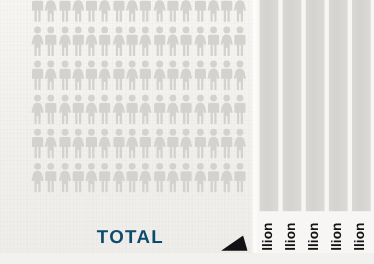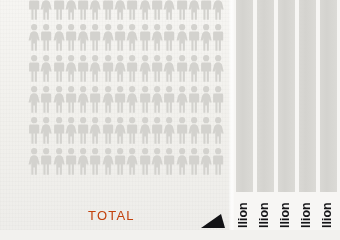--- a/index.html
+++ b/index.html
@@ -53,24 +53,24 @@
     left: 0;
     top: 0;
     display: block;
   }
 
   
   #total-caption {
     position: absolute;
     left: 88px;
     top: 206px;
-    font-size: 13px;
-    font-weight: normal;
+    font-size: 17px;
+    font-weight: bold;
     letter-spacing: 1.2px;
-    color: #c2410c;
+    color: #0c4a6e;
     line-height: 20px;
     white-space: nowrap;
   }
   #total-arrow {
     position: absolute;
     left: 201px;
     top: 214px;
     width: 0;
     height: 0;
   }

